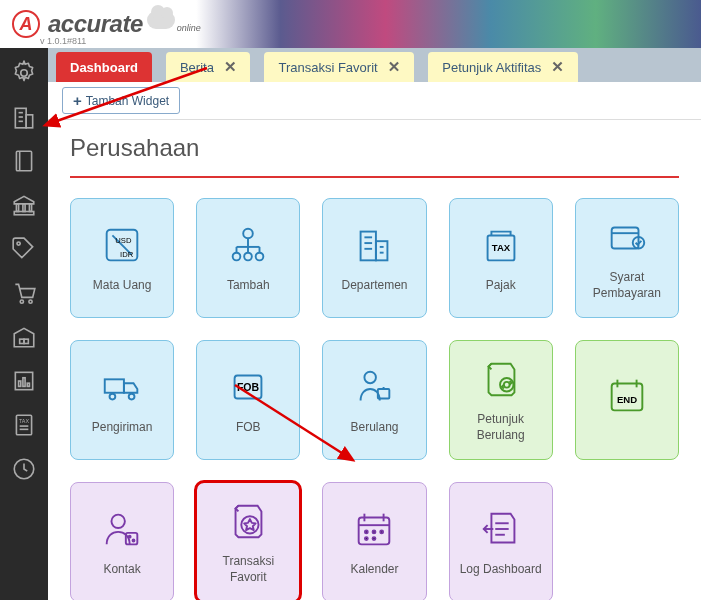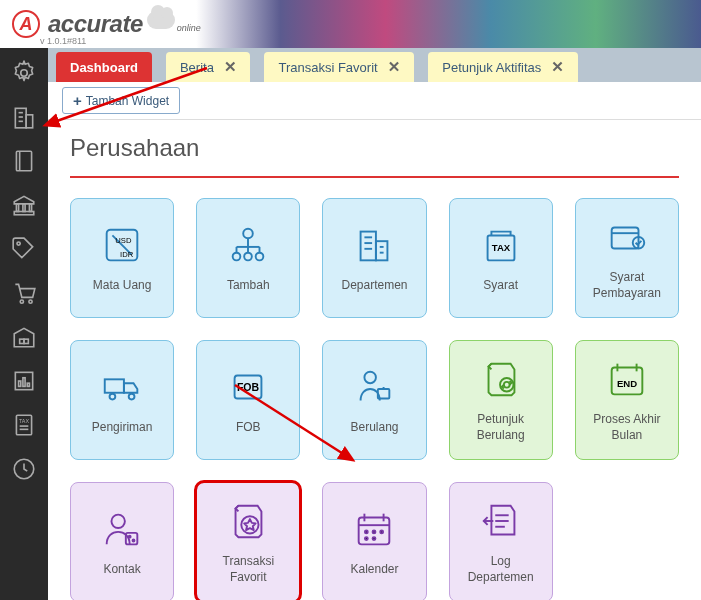--- a/index.html
+++ b/index.html
@@ -173,21 +173,21 @@
               <line x1="30" y1="32" x2="34" y2="32"></line>
             </svg>
             <div class="card-label">Departemen</div>
           </div>
           <div class="card blue">
             <svg class="card-icon" viewBox="0 0 48 48" stroke-width="2" stroke="#2a7fb8" fill="none">
               <rect x="10" y="14" width="28" height="26" rx="2"></rect>
               <path d="M14 14v-4h20v4"></path>
               <text x="24" y="30" font-size="10" text-anchor="middle" stroke="none" fill="currentColor" font-weight="bold">TAX</text>
             </svg>
-            <div class="card-label">Syarat</div>
+            <div class="card-label">Pajak</div>
           </div>
           <div class="card blue">
             <svg class="card-icon" viewBox="0 0 48 48" stroke-width="2" stroke="#2a7fb8" fill="none">
               <rect x="8" y="14" width="28" height="22" rx="3"></rect>
               <path d="M8 20h28"></path>
               <circle cx="36" cy="30" r="6"></circle>
               <path d="M33 30l2 2 4-4"></path>
             </svg>
             <div class="card-label">Syarat Pembayaran</div>
           </div>
@@ -226,21 +226,20 @@
             </svg>
             <div class="card-label">Petunjuk Berulang</div>
           </div>
           <div class="card green">
             <svg class="card-icon" viewBox="0 0 48 48" stroke-width="2" stroke="#4a9a2a" fill="none">
               <rect x="8" y="12" width="32" height="28" rx="3"></rect>
               <line x1="14" y1="8" x2="14" y2="16"></line>
               <line x1="34" y1="8" x2="34" y2="16"></line>
               <text x="24" y="32" font-size="10" text-anchor="middle" stroke="none" fill="currentColor" font-weight="bold">END</text>
             </svg>
-            <div class="card-label">Proses Akhir Bulan</div>
           </div>
           <div class="card purple">
             <svg class="card-icon" viewBox="0 0 48 48" stroke-width="2" stroke="#7a3aa8" fill="none">
               <circle cx="20" cy="16" r="7"></circle>
               <path d="M8 40c0-9 6-13 12-13s12 4 12 13"></path>
               <rect x="28" y="28" width="12" height="12" rx="2"></rect>
               <circle cx="32" cy="32" r="1" fill="currentColor"></circle>
               <circle cx="36" cy="36" r="1" fill="currentColor"></circle>
             </svg>
             <div class="card-label">Kontak</div>
@@ -270,21 +269,21 @@
           </div>
           <div class="card purple">
             <svg class="card-icon" viewBox="0 0 48 48" stroke-width="2" stroke="#7a3aa8" fill="none">
               <path d="M14 8h20l4 6v24H14z"></path>
               <line x1="18" y1="18" x2="32" y2="18"></line>
               <line x1="18" y1="24" x2="32" y2="24"></line>
               <line x1="18" y1="30" x2="28" y2="30"></line>
               <path d="M10 20l-4 4 4 4"></path>
               <line x1="6" y1="24" x2="16" y2="24"></line>
             </svg>
-            <div class="card-label">Log Departemen</div>
+            <div class="card-label">Log Dashboard</div>
           </div>
         </div>
     </div>
   </div>
 </div>
 
 <div class="arrow" style="left:32px; top:60px;">
   <svg width="200" height="80">
       <defs>
         <marker id="ah1" markerWidth="8" markerHeight="8" refX="2" refY="3" orient="auto">

